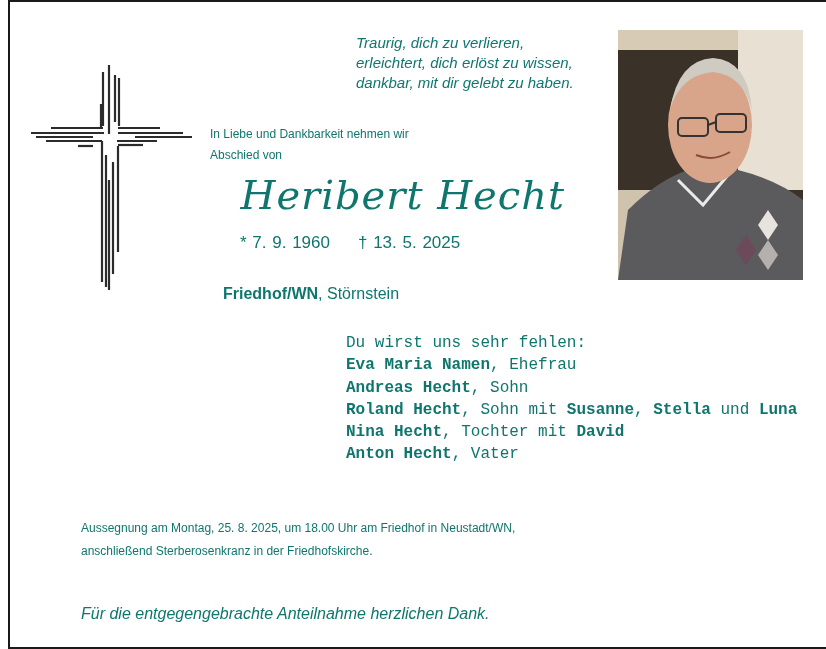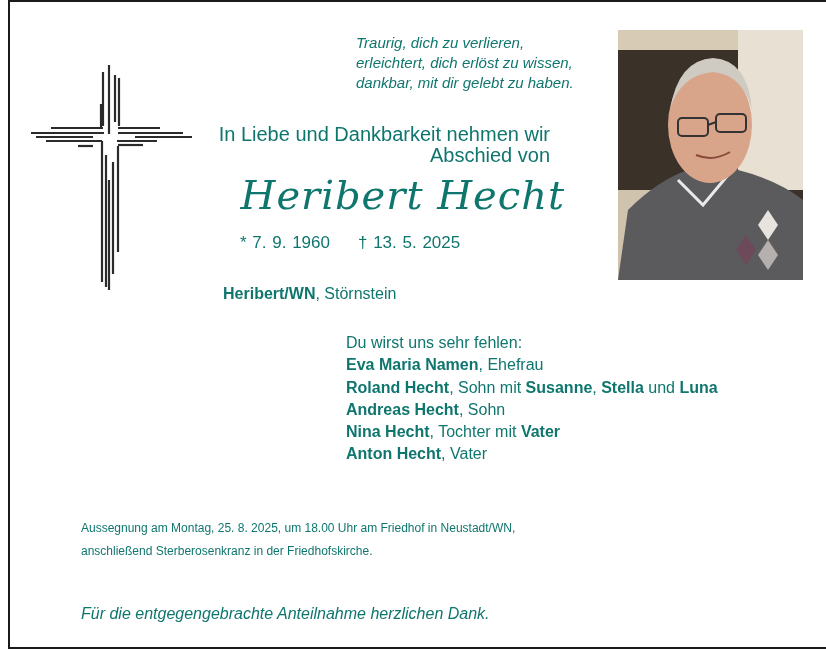--- a/index.html
+++ b/index.html
@@ -8,34 +8,34 @@
     position: absolute; left: 8px; top: 0; width: 822px; height: 645px;
     border: 2px solid #1a1a1a; background: #ffffff;
     font-family: "Liberation Sans", sans-serif; color: #0f766e;
   }
   .abs { position: absolute; }
   .cross { left: 20px; top: 60px; width: 165px; width: 165px; height: 232px; }
   .poem {
     left: 346px; top: 31px; font-style: italic; font-size: 15px; line-height: 20px;
   }
   .intro {
-    left: 200px; top: 122px; width: 340px; text-align: right; font-size: 20px; line-height: 21px;
+    left: 200px; top: 122px; width: 340px; text-align: left; font-size: 12px; line-height: 21px;
   }
   .name {
     left: 185px; top: 170px; width: 370px; text-align: right;
     font-family: "DejaVu Serif", serif; font-style: italic; font-size: 40px; letter-spacing: 1px;
   }
   .dates { left: 230px; top: 231px; font-size: 17px; word-spacing: 1px; }
   .dates .gap { display: inline-block; width: 28px; }
   .place { left: 213px; top: 283px; font-size: 16px; }
   .photo {
     left: 608px; top: 28px; width: 185px; height: 250px; overflow: hidden;
     background: linear-gradient(135deg, #2a241c 0%, #4a3d2e 30%, #c9b89c 60%, #e6dccb 100%);
   }
-  .mourners { left: 336px; top: 330px; font-size: 16px; line-height: 22.3px; }
+  .mourners { left: 336px; top: 330px; font-size: 16px; line-height: 22.3px; font-family: Liberation Mono, monospace; }
   .mourners b { font-weight: bold; }
   .info { left: 71px; top: 515px; font-size: 12px; line-height: 22.5px; }
   .thanks { left: 71px; top: 603px; font-size: 16px; font-style: italic; }
 </style>
 </head>
 <body>
 
 <div class="frame">
 
   <svg class="abs cross" viewBox="0 0 165 232" width="165" height="232">
@@ -78,21 +78,21 @@
     <div>Abschied von</div>
   </div>
 
   <div class="abs name">Heribert Hecht</div>
 
   <div class="abs dates">
     <span>* 7. 9. 1960</span><span class="gap"></span><span>† 13. 5. 2025</span>
   </div>
 
   <div class="abs place">
-    <b>Heribert/WN</b><span>, Störnstein</span>
+    <b>Friedhof/WN</b><span>, Störnstein</span>
   </div>
 
   <div class="abs photo">
     <svg width="185" height="250" viewBox="0 0 185 250">
       <rect x="0" y="0" width="185" height="250" fill="#3a3128"></rect>
       <rect x="120" y="0" width="65" height="160" fill="#e8e0d2"></rect>
       <rect x="0" y="0" width="120" height="20" fill="#d7cbb6"></rect>
       <rect x="0" y="160" width="60" height="90" fill="#cfc3ad"></rect>
       <path d="M0 250 L10 180 Q40 150 70 140 L120 140 Q160 150 185 170 L185 250 Z" fill="#5b5b5d"></path>
       <path d="M60 150 L85 175 L110 145" fill="none" stroke="#eaeaea" stroke-width="3"></path>
@@ -104,23 +104,23 @@
       <path d="M78 125 Q95 132 112 122" fill="none" stroke="#8a4a3a" stroke-width="2"></path>
       <polygon points="140,195 150,180 160,195 150,210" fill="#e7e3df"></polygon>
       <polygon points="150,210 160,225 150,240 140,225" fill="#b5b0ad"></polygon>
       <polygon points="118,220 128,205 138,220 128,235" fill="#6c4a5a"></polygon>
     </svg>
   </div>
 
   <div class="abs mourners">
     <div>Du wirst uns sehr fehlen:</div>
     <div><b>Eva Maria Namen</b><span>, Ehefrau</span></div>
+    <div><b>Andreas Hecht</b><span>, Sohn</span></div>
     <div><b>Roland Hecht</b><span>, Sohn mit </span><b>Susanne</b><span>, </span><b>Stella</b><span> und </span><b>Luna</b></div>
-    <div><b>Andreas Hecht</b><span>, Sohn</span></div>
-    <div><b>Nina Hecht</b><span>, Tochter mit </span><b>Vater</b></div>
+    <div><b>Nina Hecht</b><span>, Tochter mit </span><b>David</b></div>
     <div><b>Anton Hecht</b><span>, Vater</span></div>
   </div>
 
   <div class="abs info">
     <div>Aussegnung am Montag, 25. 8. 2025, um 18.00 Uhr am Friedhof in Neustadt/WN,</div>
     <div>anschließend Sterberosenkranz in der Friedhofskirche.</div>
   </div>
 
   <div class="abs thanks">Für die entgegengebrachte Anteilnahme herzlichen Dank.</div>
 </div>

